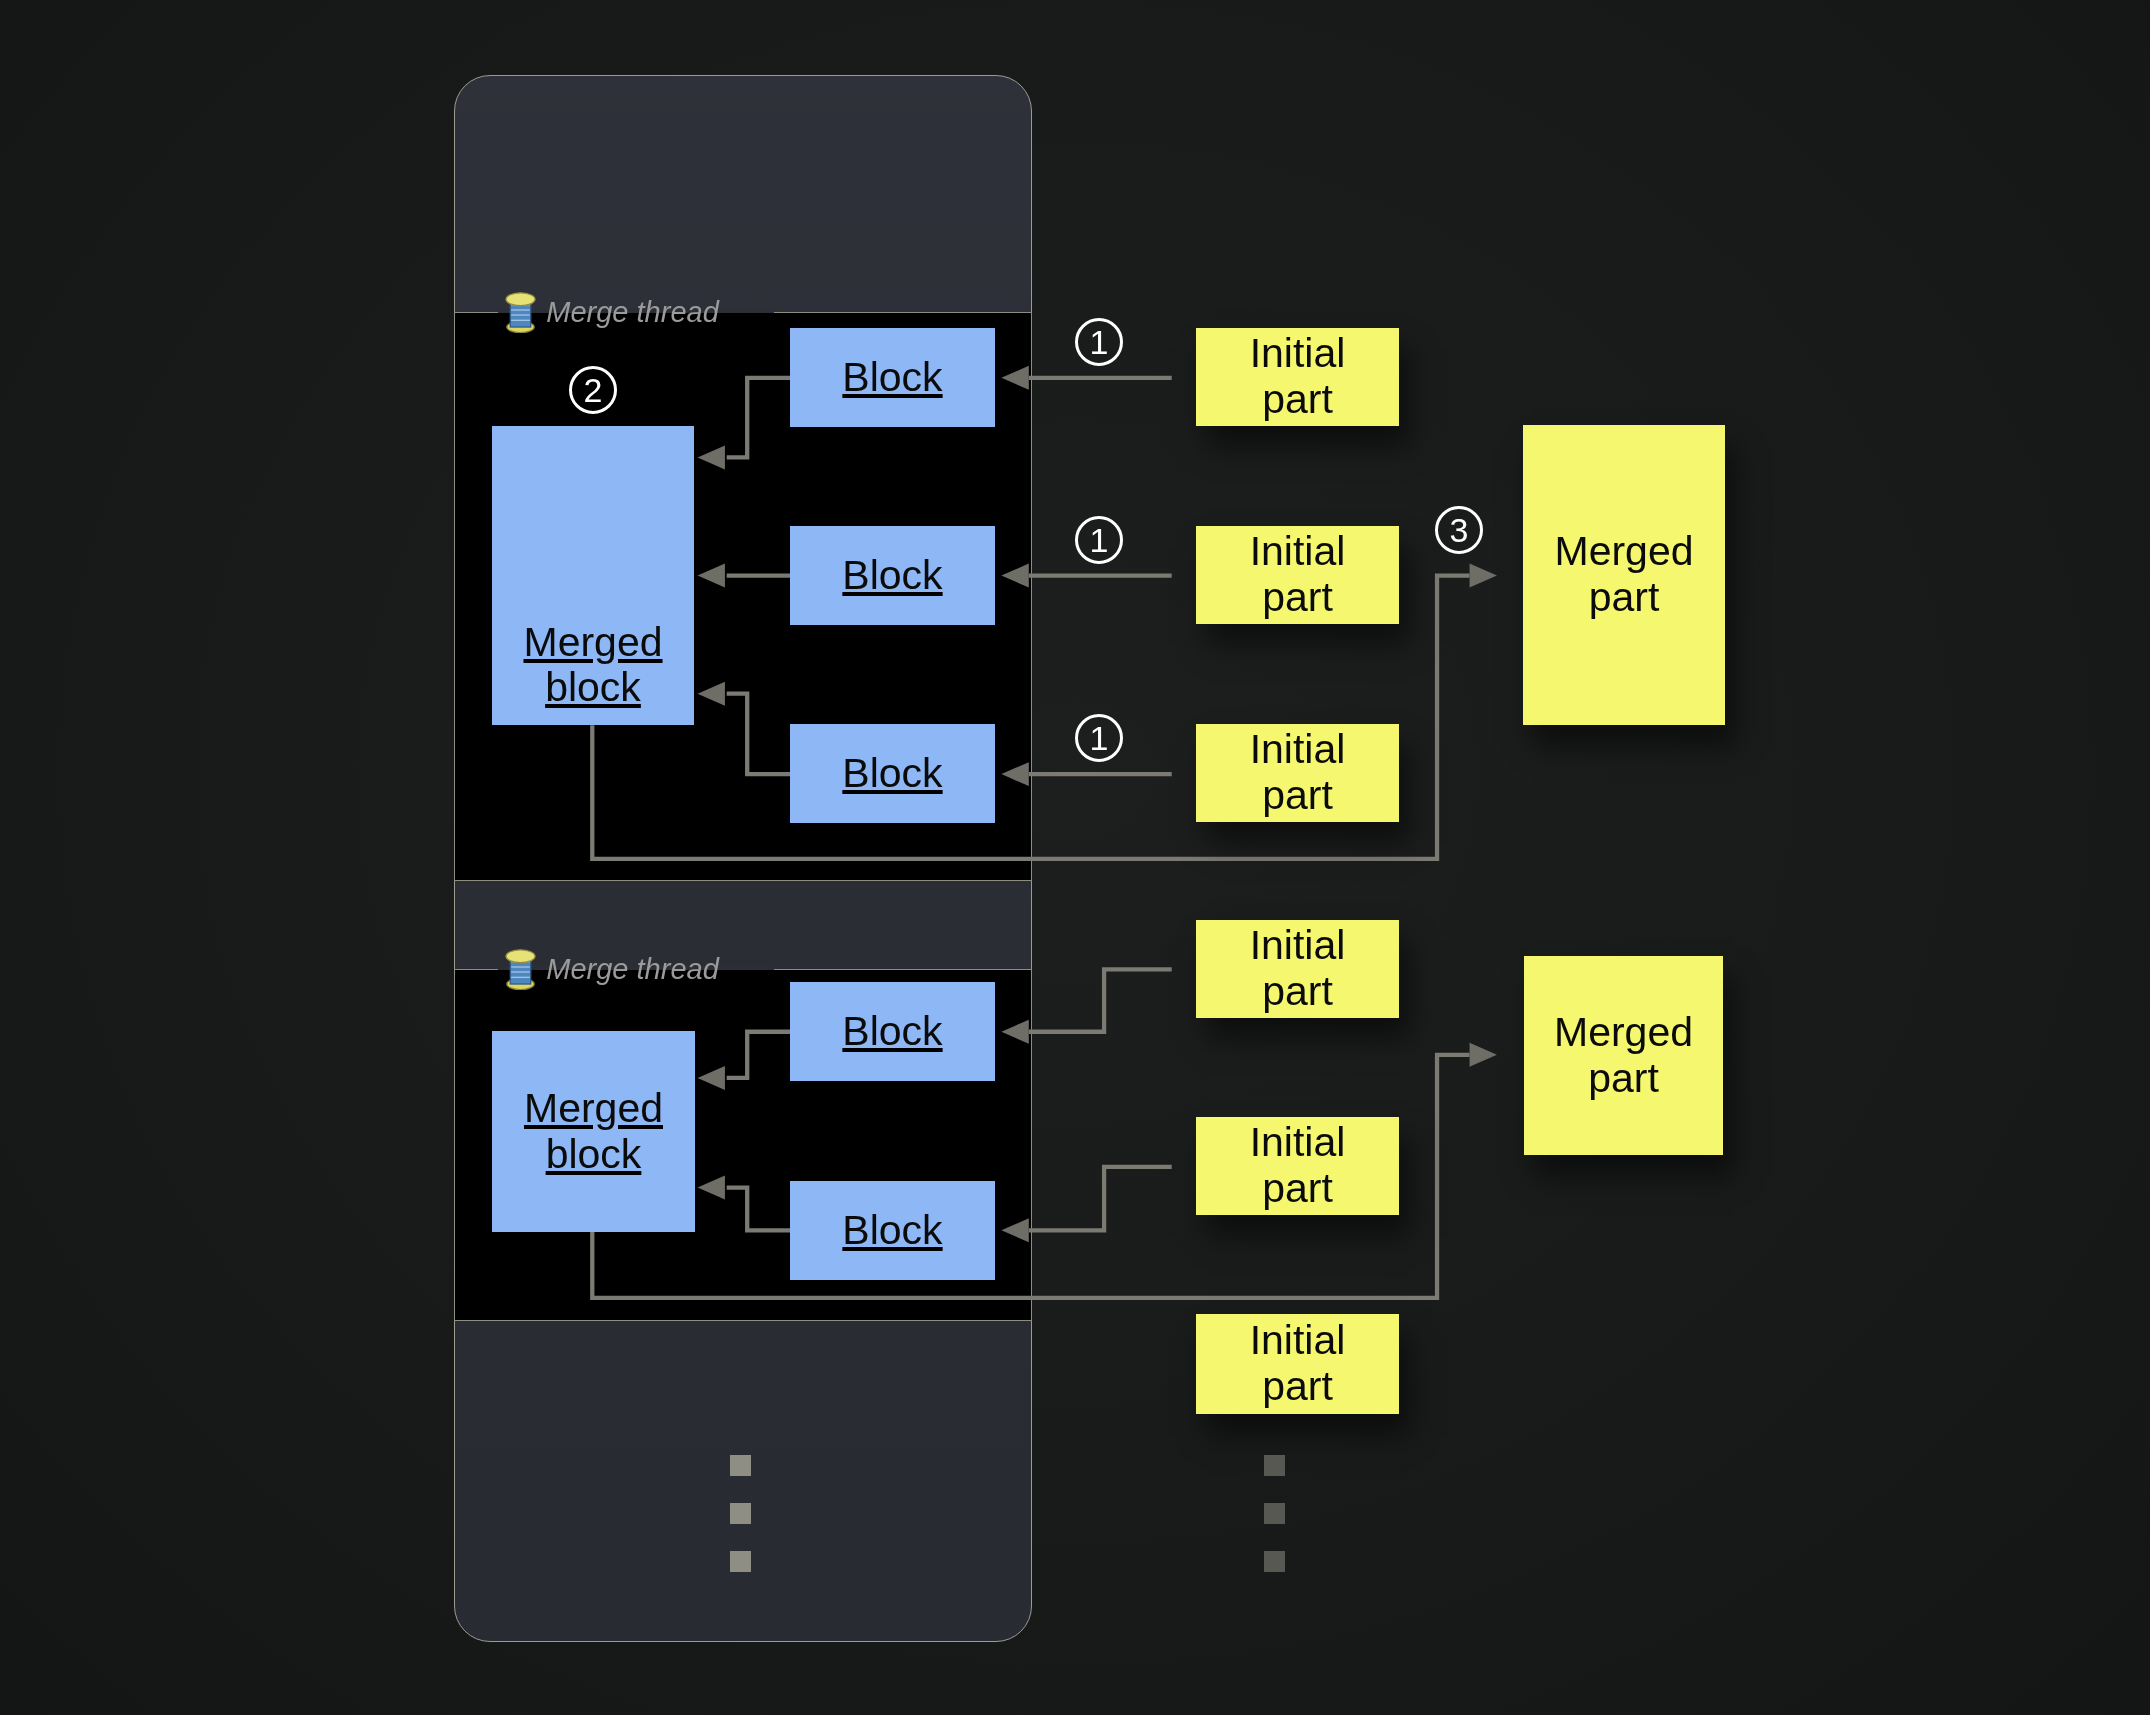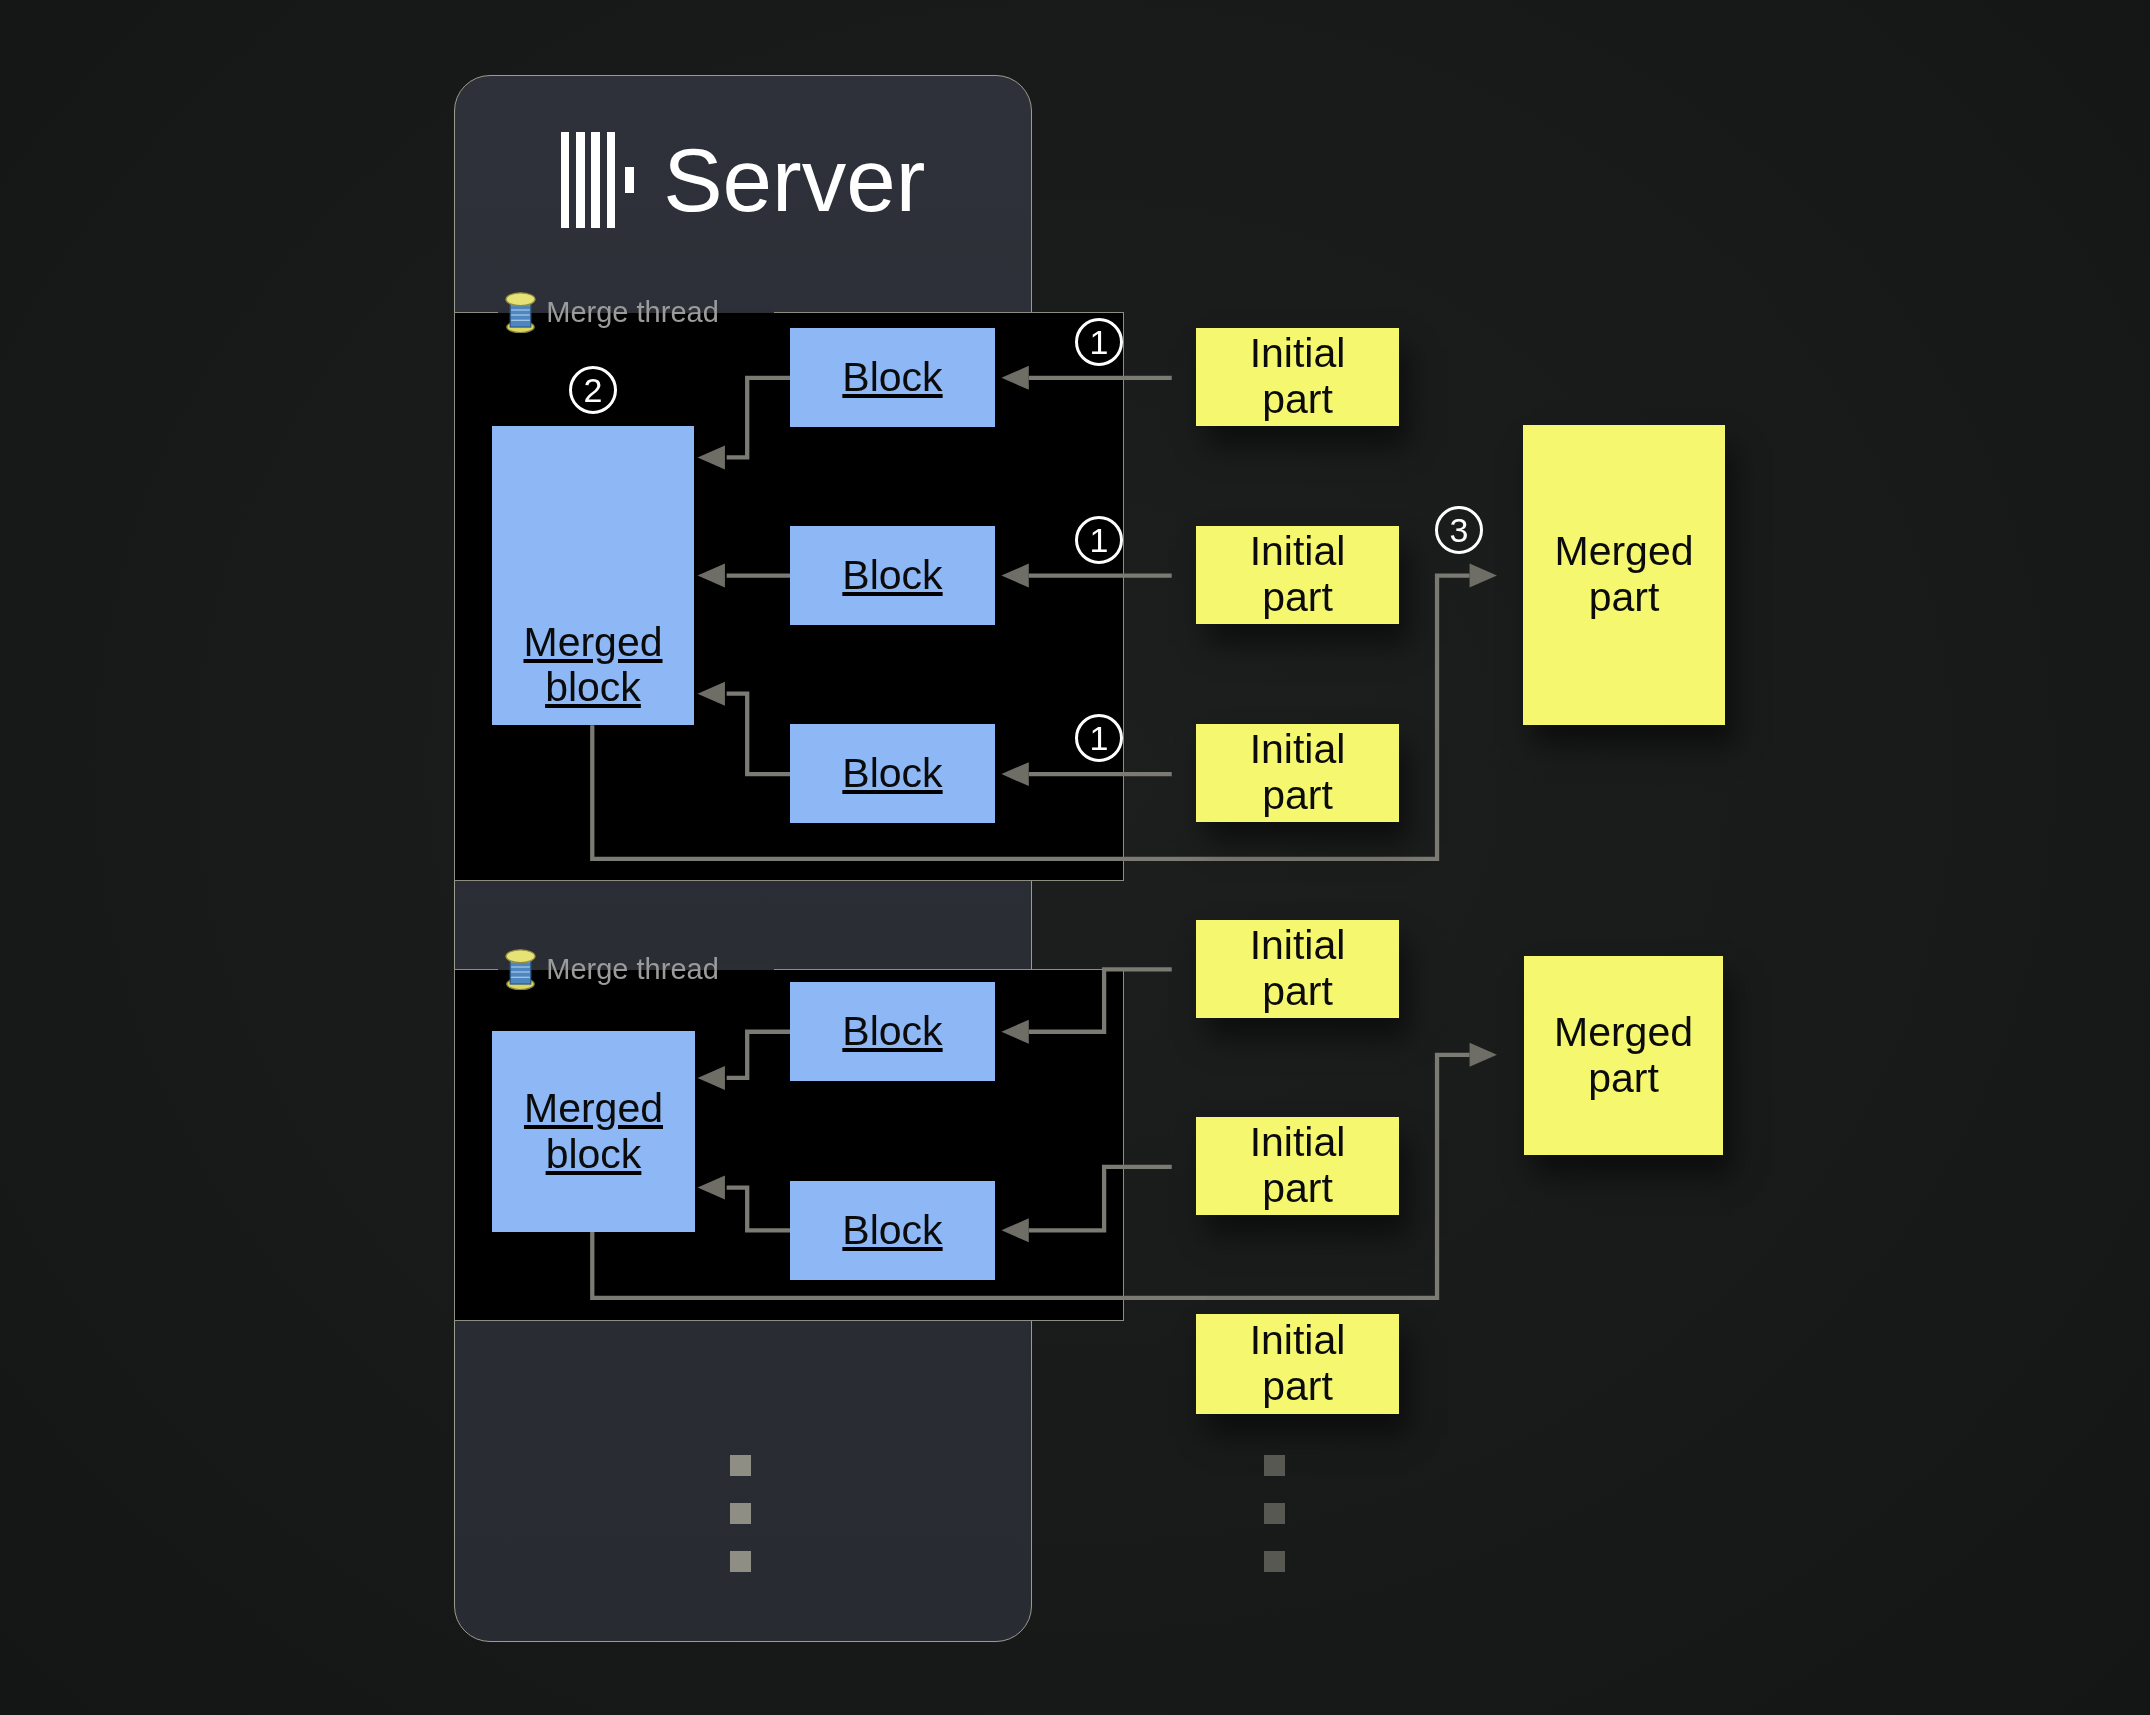--- a/index.html
+++ b/index.html
@@ -18,22 +18,22 @@
   .title-row{
     position:absolute;left:454px;top:128px;width:578px;height:103px;
     display:flex;align-items:center;justify-content:center;gap:29px;z-index:5;
   }
   .ch-logo{display:flex;align-items:center;gap:6.8px;height:96px;}
   .ch-bar{width:8.6px;height:96px;background:#ffffff;}
   .ch-dot{width:9.4px;height:26px;background:#ffffff;margin-left:2.6px;}
   .server-title{color:#ffffff;font-size:89px;line-height:96px;font-weight:400;letter-spacing:0px;}
   
   .fieldset{
-    position:absolute;left:454px;width:670px;background:#000000;
-    border:1.7px solid #8d8d80;box-sizing:border-box;z-index:1;
+    position:absolute;left:454px;width:578px;background:#000000;
+    border:1.7px solid #8d8d80;box-sizing:border-box;z-index:1;font-style:italic;
   }
   #thread1{top:312px;height:569px;}
   #thread2{top:969px;height:352px;}
   .legend-mask{
     position:absolute;left:43px;top:-4.3px;width:276px;height:6.8px;
     background:linear-gradient(180deg,#2b2e35 0%,#2b2e35 50%,#000000 50%,#000000 100%);
   }
   .legend{position:absolute;left:50px;top:-21.4px;height:41px;display:flex;align-items:center;gap:10.3px;}
   .legend-text{color:#9b9b9b;font-size:29px;line-height:36px;white-space:nowrap;}
   
@@ -62,30 +62,20 @@
   .dot-light{background:#8e8e84;}
   .dot-dark{background:#585853;}
 </style>
 </head>
 <body>
 
 <div id="canvas">
 
   <div class="panel"></div>
 
-  <div class="title-row">
-    <div class="ch-logo">
-      <div class="ch-bar"></div>
-      <div class="ch-bar"></div>
-      <div class="ch-bar"></div>
-      <div class="ch-bar"></div>
-      <div class="ch-dot"></div>
-    </div>
-    <div class="server-title">Server</div>
-  </div>
 
   <svg id="wires" width="2150" height="1716" viewBox="0 0 2512 2004">
 
     <path class="wire" d="M923 441 H873 V534 H849"></path>
     <polygon class="head" points="815,534 847,520 847,548"></polygon>
     <path class="wire" d="M923 672 H849"></path>
     <polygon class="head" points="815,672 847,658 847,686"></polygon>
     <path class="wire" d="M923 904 H873 V810 H849"></path>
     <polygon class="head" points="815,810 847,796 847,824"></polygon>
 

